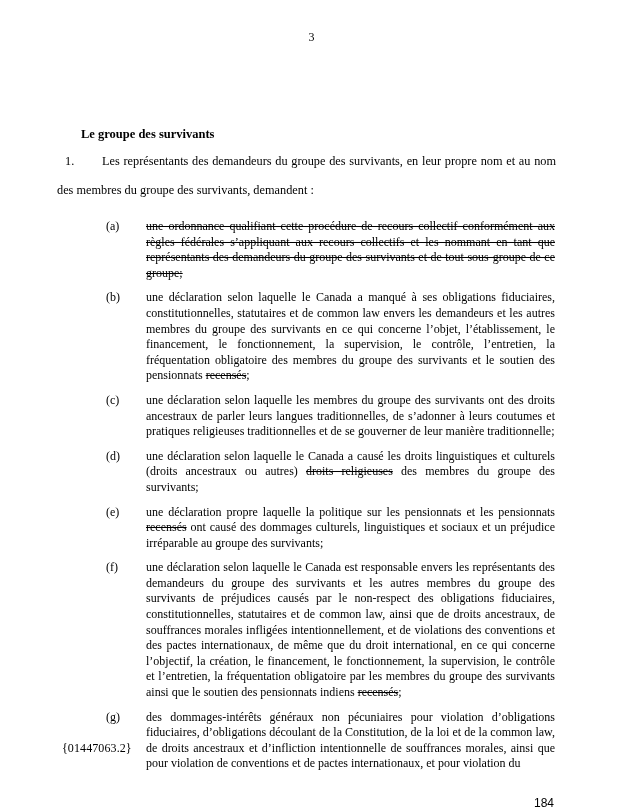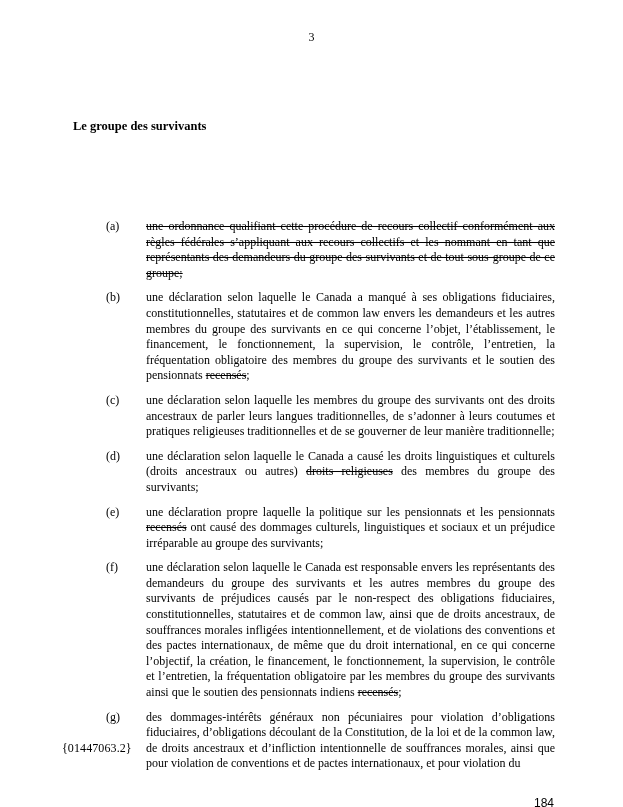--- a/index.html
+++ b/index.html
@@ -18,21 +18,21 @@
   .page-num-top {
     position: absolute; top: 30px; left: 0; width: 623px;
     text-align: center; font-size: 12px;
   }
   .title {
     position: absolute; top: 71px; left: 71px;
     margin: 0; font-size: 12.5px; font-weight: bold; letter-spacing: 0.2px;
   }
   .subtitle {
     position: absolute; top: 111px; left: 65px;
-    margin: 8px; font-size: 12.5px; font-weight: bold;
+    margin: 16px; font-size: 12.5px; font-weight: bold;
   }
   .para1 {
     position: absolute; top: 147px; left: 57px; width: 499px;
     margin: 0; font-size: 12.3px; line-height: 29px; text-align: justify;
   }
   .para1 .pnum {
     display: inline-block; width: 45px; box-sizing: border-box; padding-left: 8px;
   }
   .relief-list {
     position: absolute; top: 219px; left: 106px; width: 449px;
@@ -56,20 +56,21 @@
 </style>
 </head>
 <body>
 
 <div class="page">
 
   <div class="page-num-top">3</div>
 
   <h2 class="subtitle">Le groupe des survivants</h2>
 
+  <p class="para1"><span class="pnum">1.</span><span>Les représentants des demandeurs du groupe des survivants, en leur propre nom et au nom des membres du groupe des survivants, demandent :</span></p>
 
   <div class="relief-list">
 
     <div class="item">
       <span class="label">(a)</span>
       <span class="text"><span class="seg strike">une ordonnance qualifiant cette procédure de recours collectif conformément aux règles fédérales s’appliquant aux recours collectifs et les nommant en tant que représentants des demandeurs du groupe des survivants et de tout sous-groupe de ce groupe;</span></span>
     </div>
 
     <div class="item">
       <span class="label">(b)</span>

